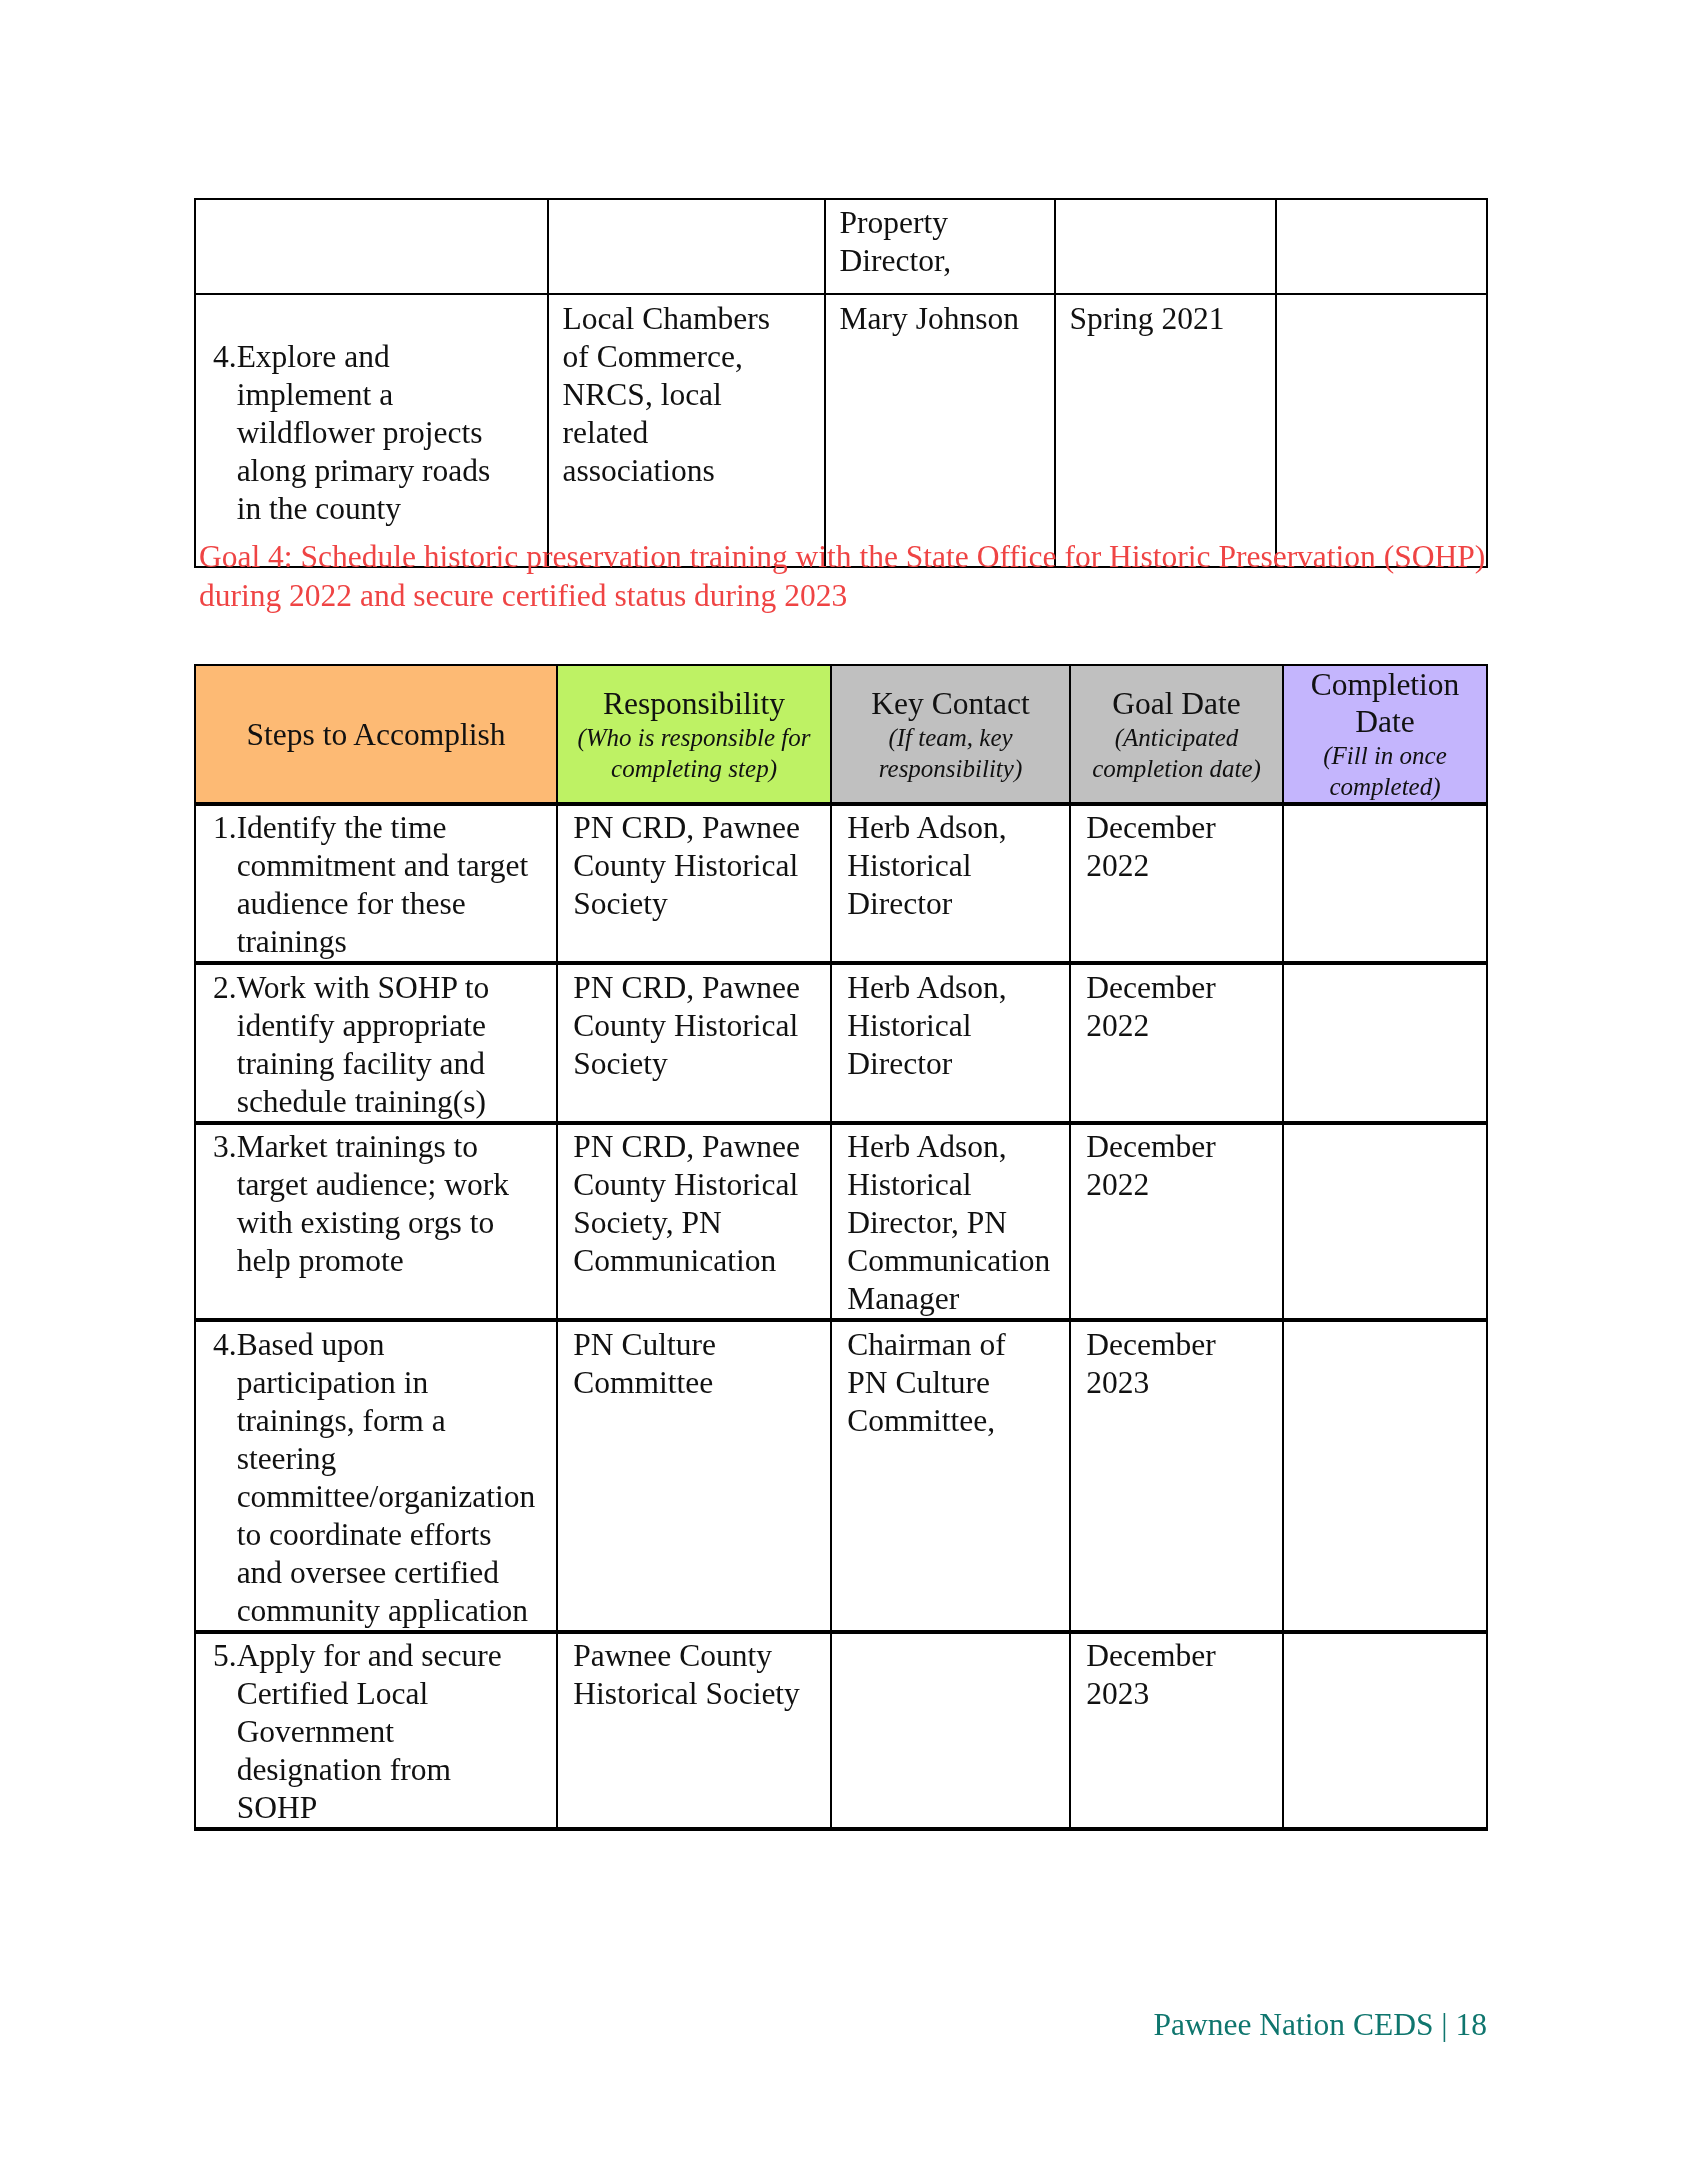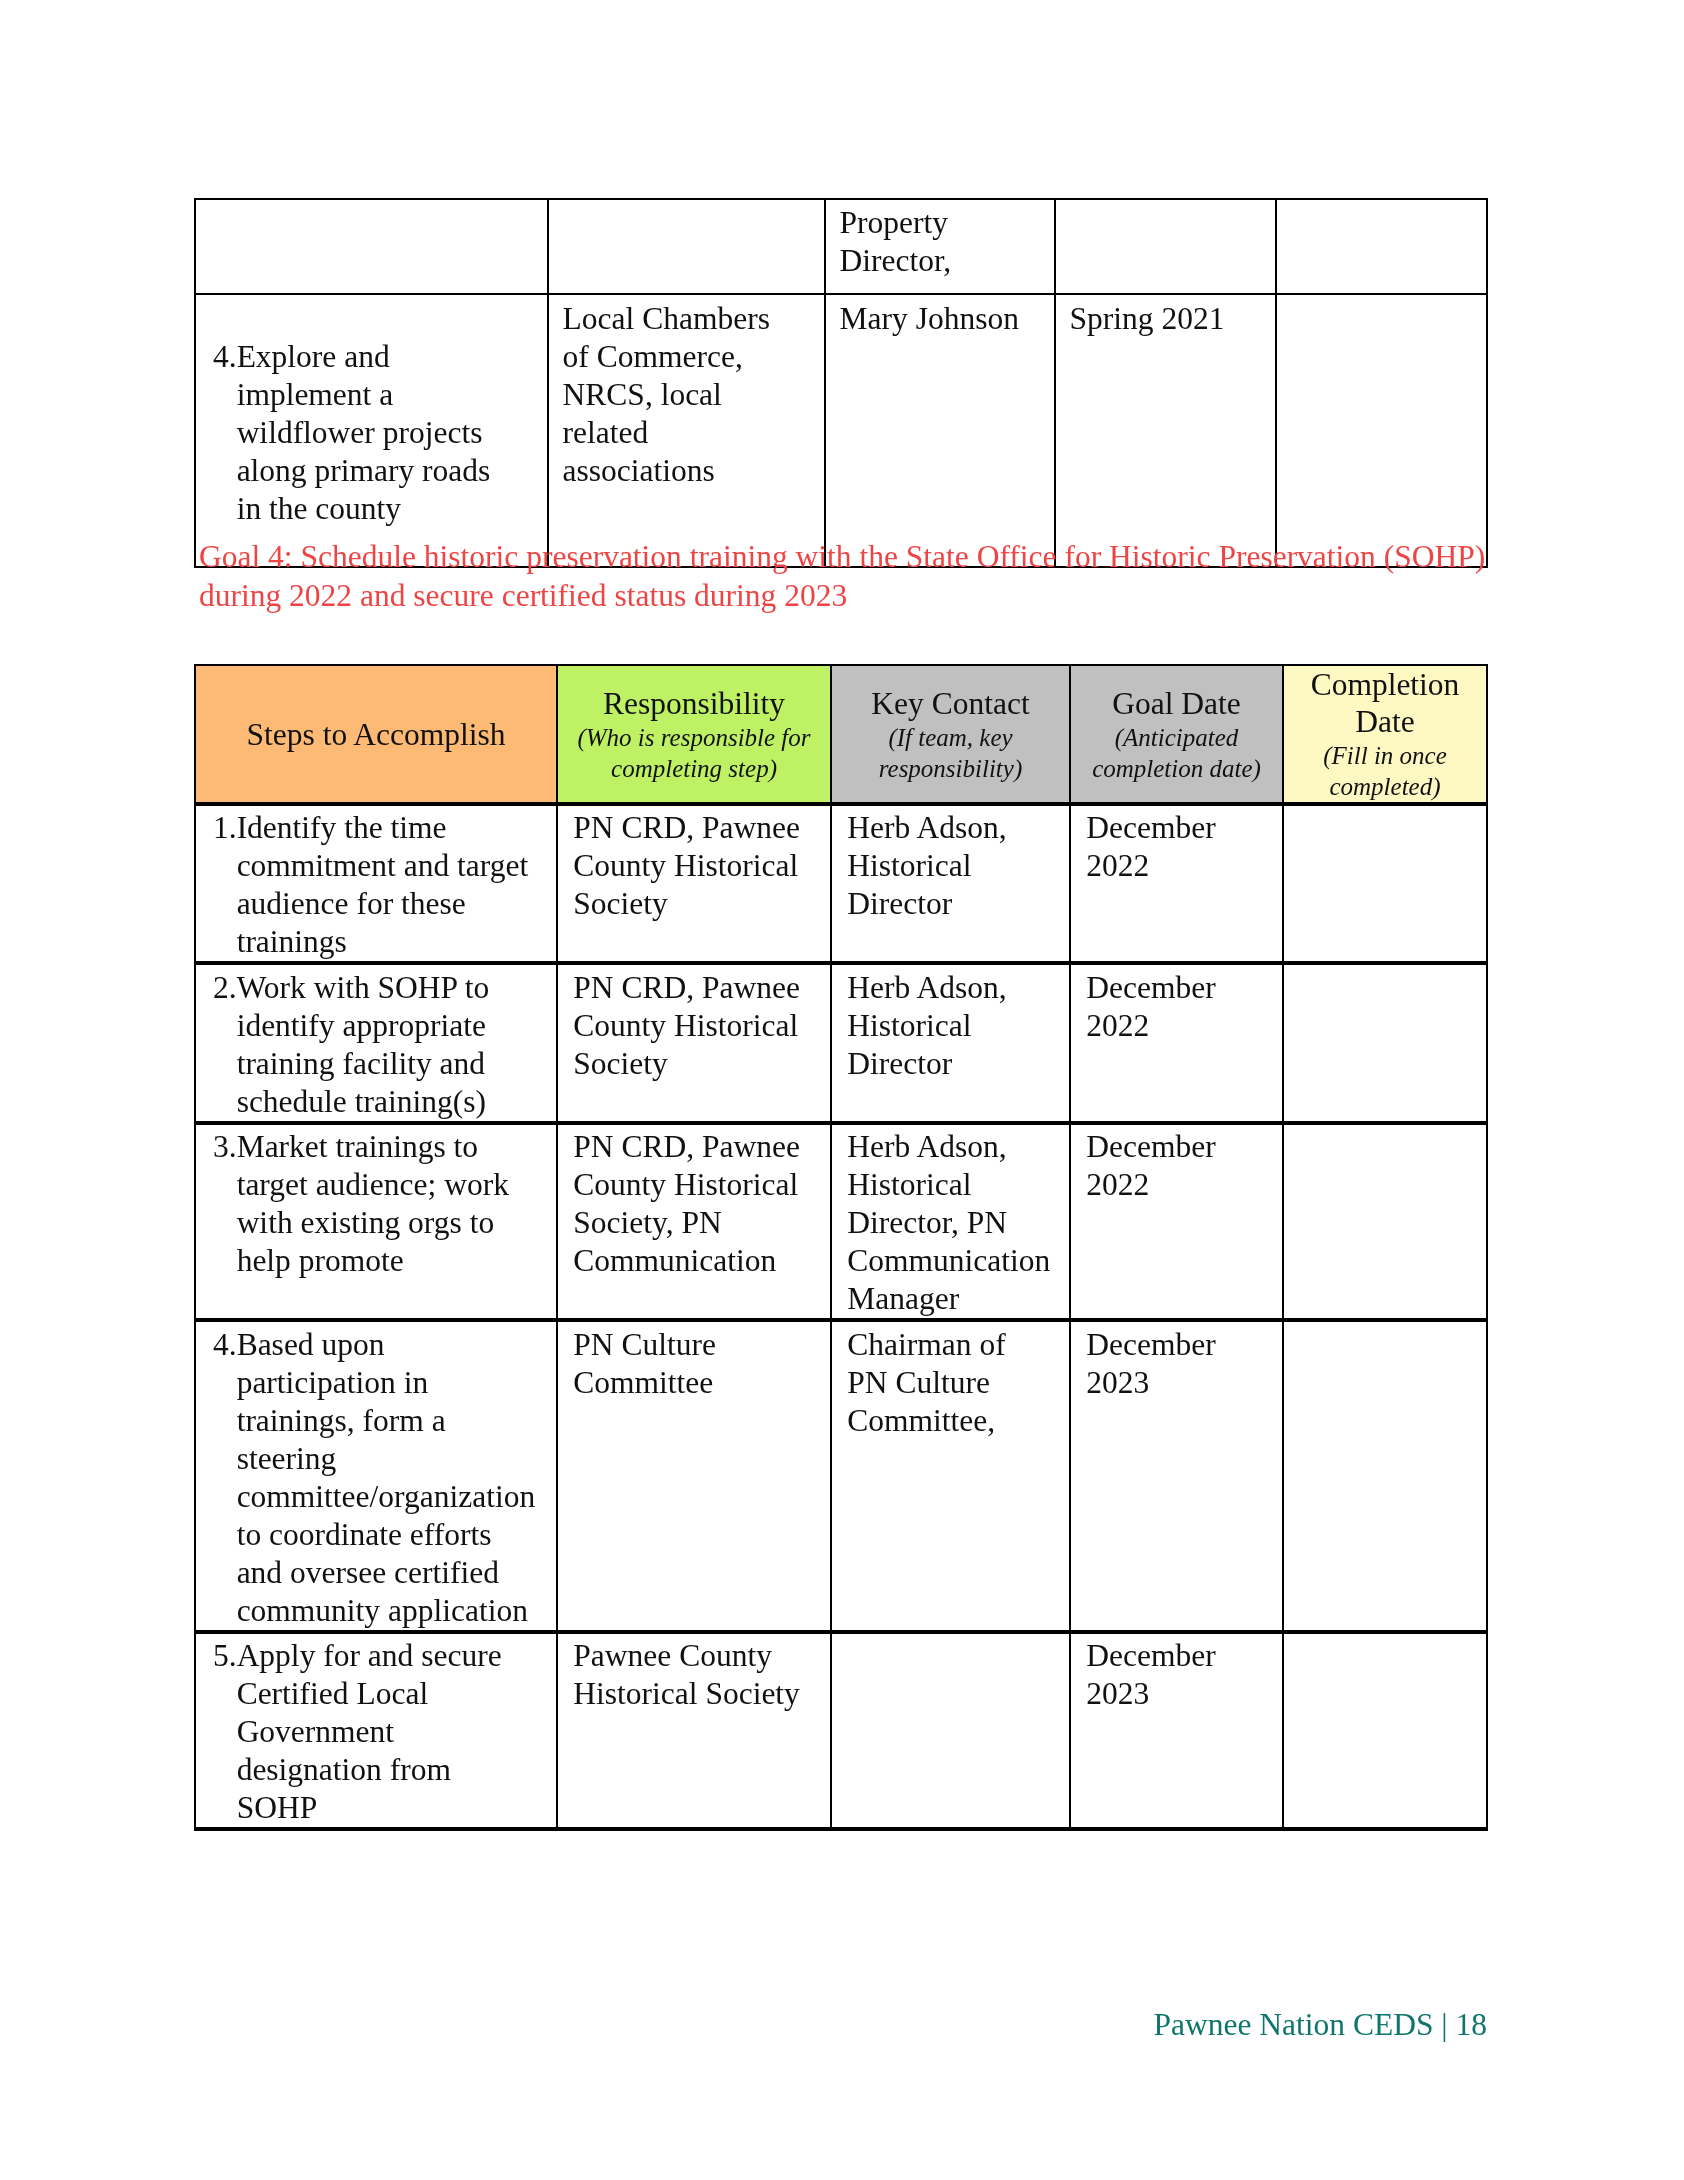--- a/index.html
+++ b/index.html
@@ -104,21 +104,21 @@
         <div class="h-sub">(Who is responsible for completing step)</div>
       </th>
       <th style="background: rgb(192, 192, 192);">
         <div class="h-main">Key Contact</div>
         <div class="h-sub">(If team, key responsibility)</div>
       </th>
       <th style="background: rgb(192, 192, 192);">
         <div class="h-main">Goal Date</div>
         <div class="h-sub">(Anticipated completion date)</div>
       </th>
-      <th style="background: #fef9c3;">
+      <th style="background: #c4b5fd;">
         <div class="h-main">Completion Date</div>
         <div class="h-sub">(Fill in once completed)</div>
       </th>
     </tr>
   </thead>
   <tbody id="t2-body">
       <tr style="height: 153px;">
         <td class="first cell-text"><div class="step"><span class="step-num">1.</span><span class="step-text">Identify the time
 commitment and target
 audience for these

